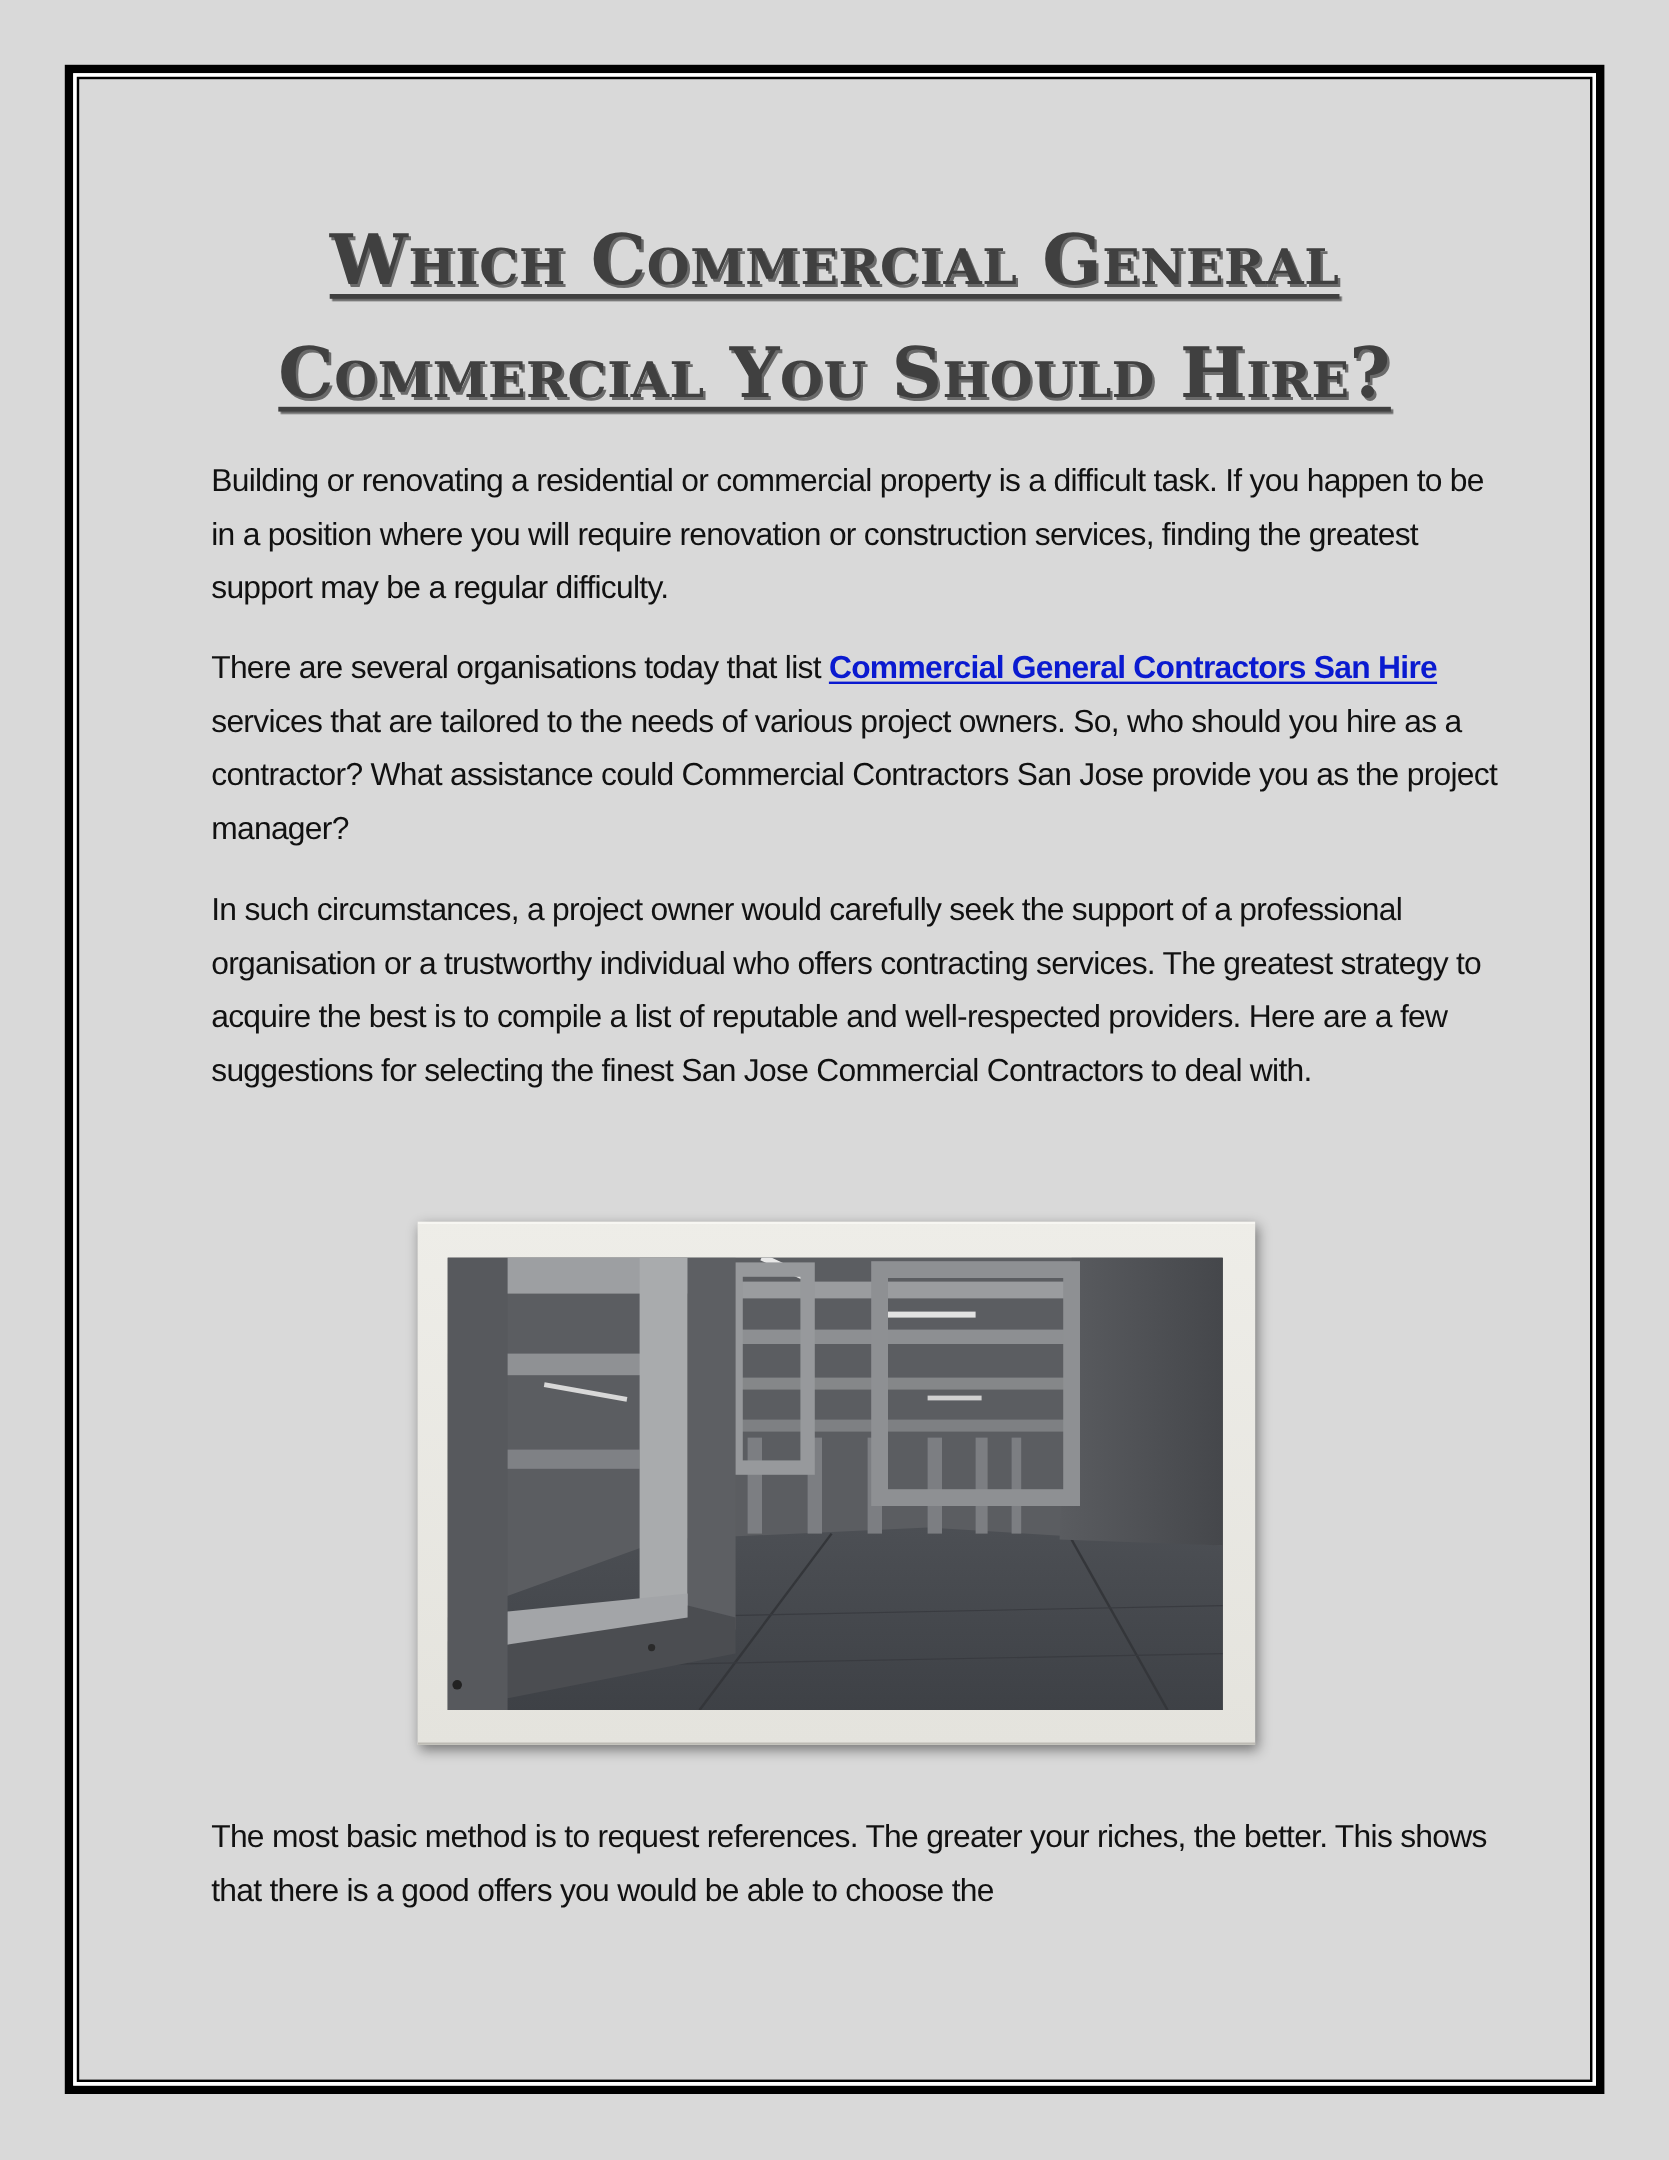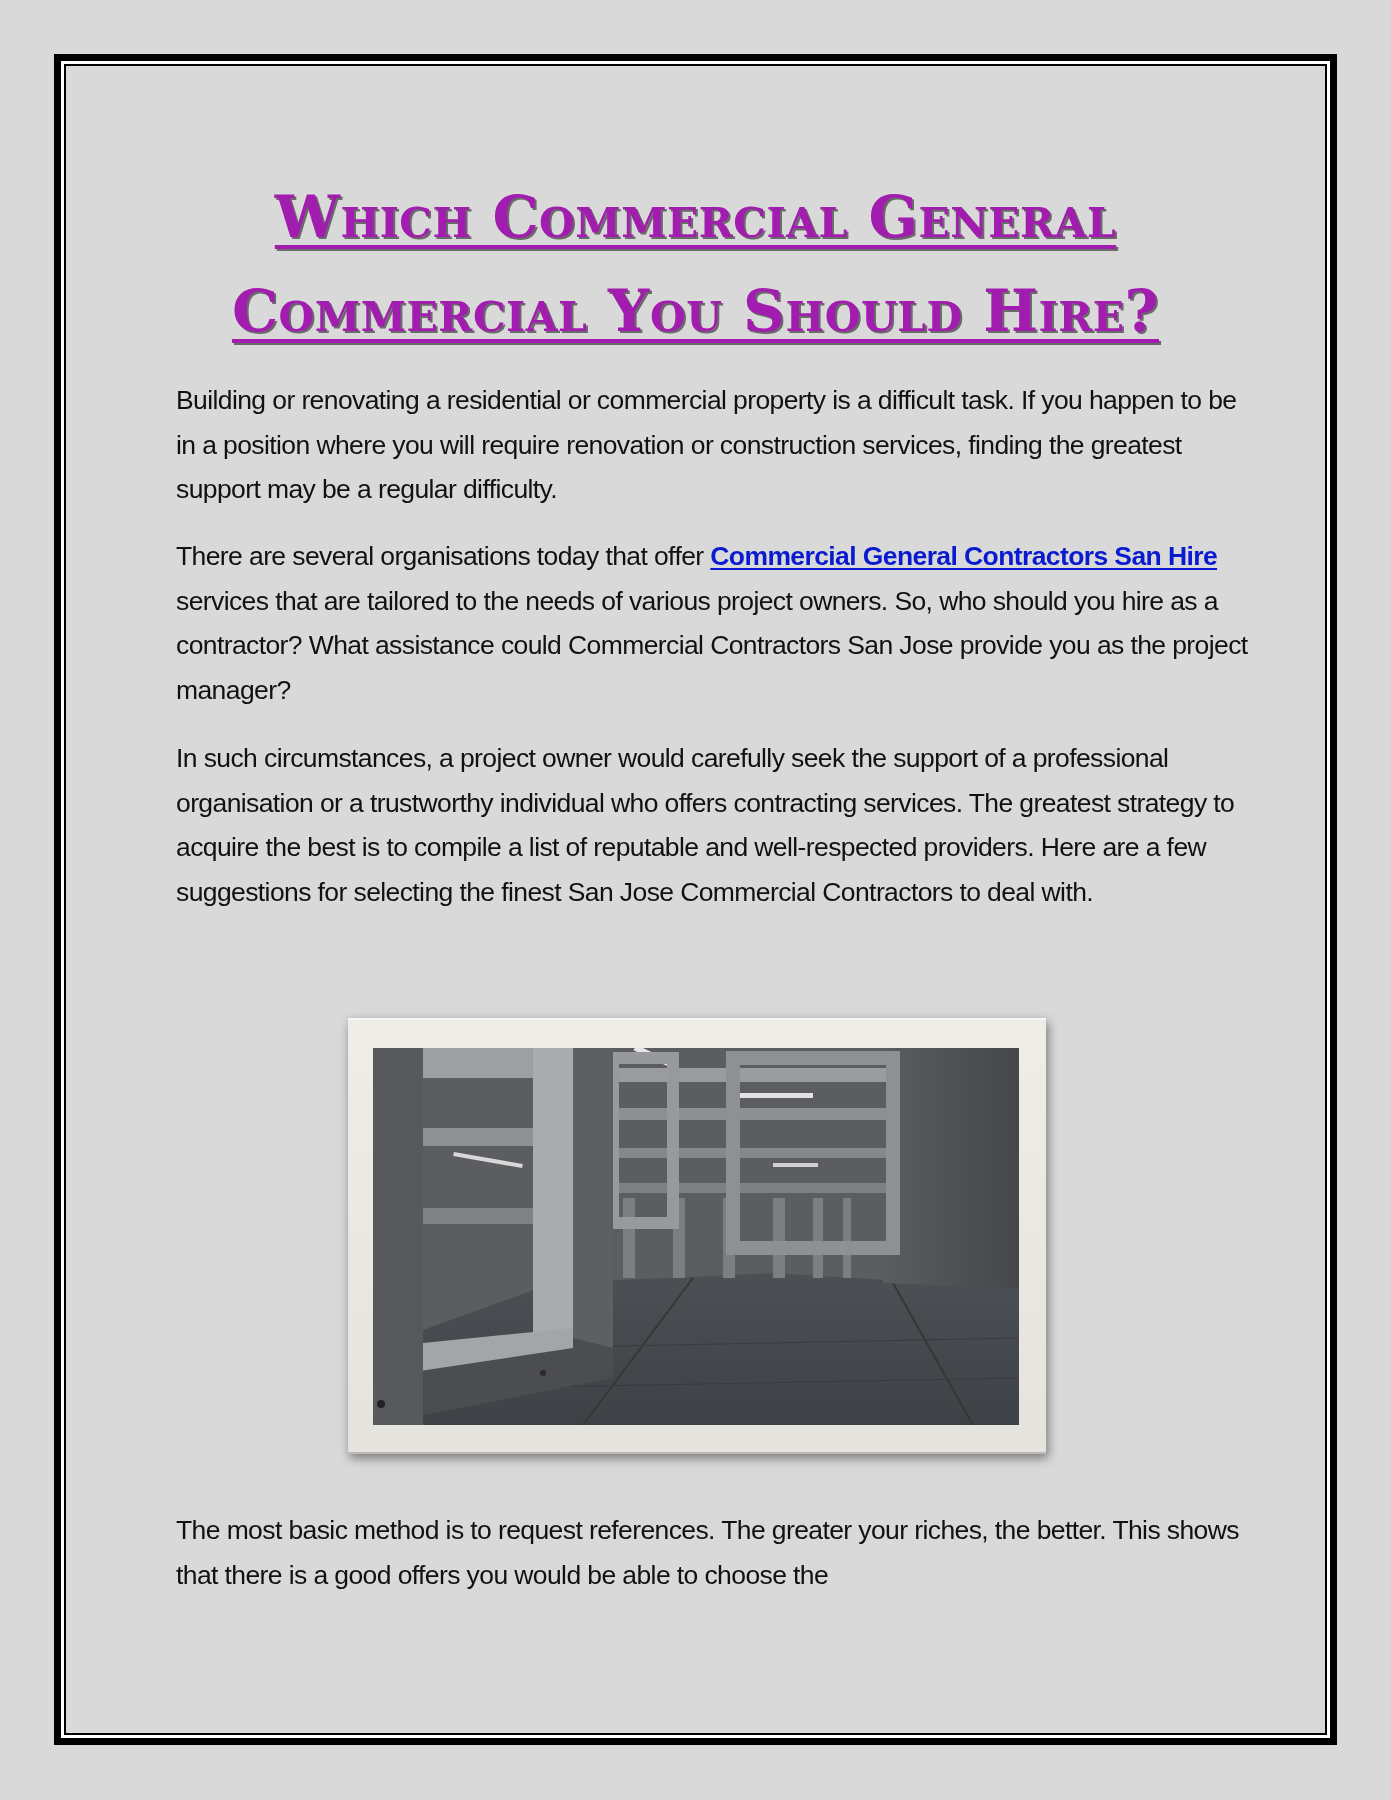--- a/index.html
+++ b/index.html
@@ -39,21 +39,21 @@
       position: absolute;
       left: 150px;
       width: 1091px;
       top: 170px;
       text-align: center;
       font-family: "DejaVu Serif", serif;
       font-weight: bold;
       font-size: 58px;
       line-height: 94px;
       letter-spacing: 0.5px;
-      color: #a21caf;
+      color: #404040;
       text-shadow: 2px 2px 0 #6a6a6a;
       font-variant: small-caps;
     }
     .title span {
       text-decoration: underline;
       text-decoration-thickness: 4px;
       text-underline-offset: 8px;
     }
     .body-text {
       position: absolute;
@@ -112,21 +112,21 @@
 <h1 class="title" style="margin:0;">
   <span>Which Commercial General</span><br>
   <span>Commercial You Should Hire?</span>
 </h1>
 
 <div class="body-text para1">
   <p>Building or renovating a residential or commercial property is a difficult task. If you happen to be in a position where you will require renovation or construction services, finding the greatest support may be a regular difficulty.</p>
 </div>
 
 <div class="body-text para2">
-  <p><span>There are several organisations today that offer </span><a class="link">Commercial General Contractors San Hire</a><span> services that are tailored to the needs of various project owners. So, who should you hire as a contractor? What assistance could Commercial Contractors San Jose provide you as the project manager?</span></p>
+  <p><span>There are several organisations today that list </span><a class="link">Commercial General Contractors San Hire</a><span> services that are tailored to the needs of various project owners. So, who should you hire as a contractor? What assistance could Commercial Contractors San Jose provide you as the project manager?</span></p>
 </div>
 
 <div class="body-text para3">
   <p>In such circumstances, a project owner would carefully seek the support of a professional organisation or a trustworthy individual who offers contracting services. The greatest strategy to acquire the best is to compile a list of reputable and well-respected providers. Here are a few suggestions for selecting the finest San Jose Commercial Contractors to deal with.</p>
 </div>
 
 <div class="figure-frame">
   <div class="figure-photo" title="Grayscale photo of an interior concrete construction space with exposed beams and columns, in a beveled frame">
     <svg width="646" height="377" viewBox="0 0 646 377" xmlns="http://www.w3.org/2000/svg">
       <defs>

